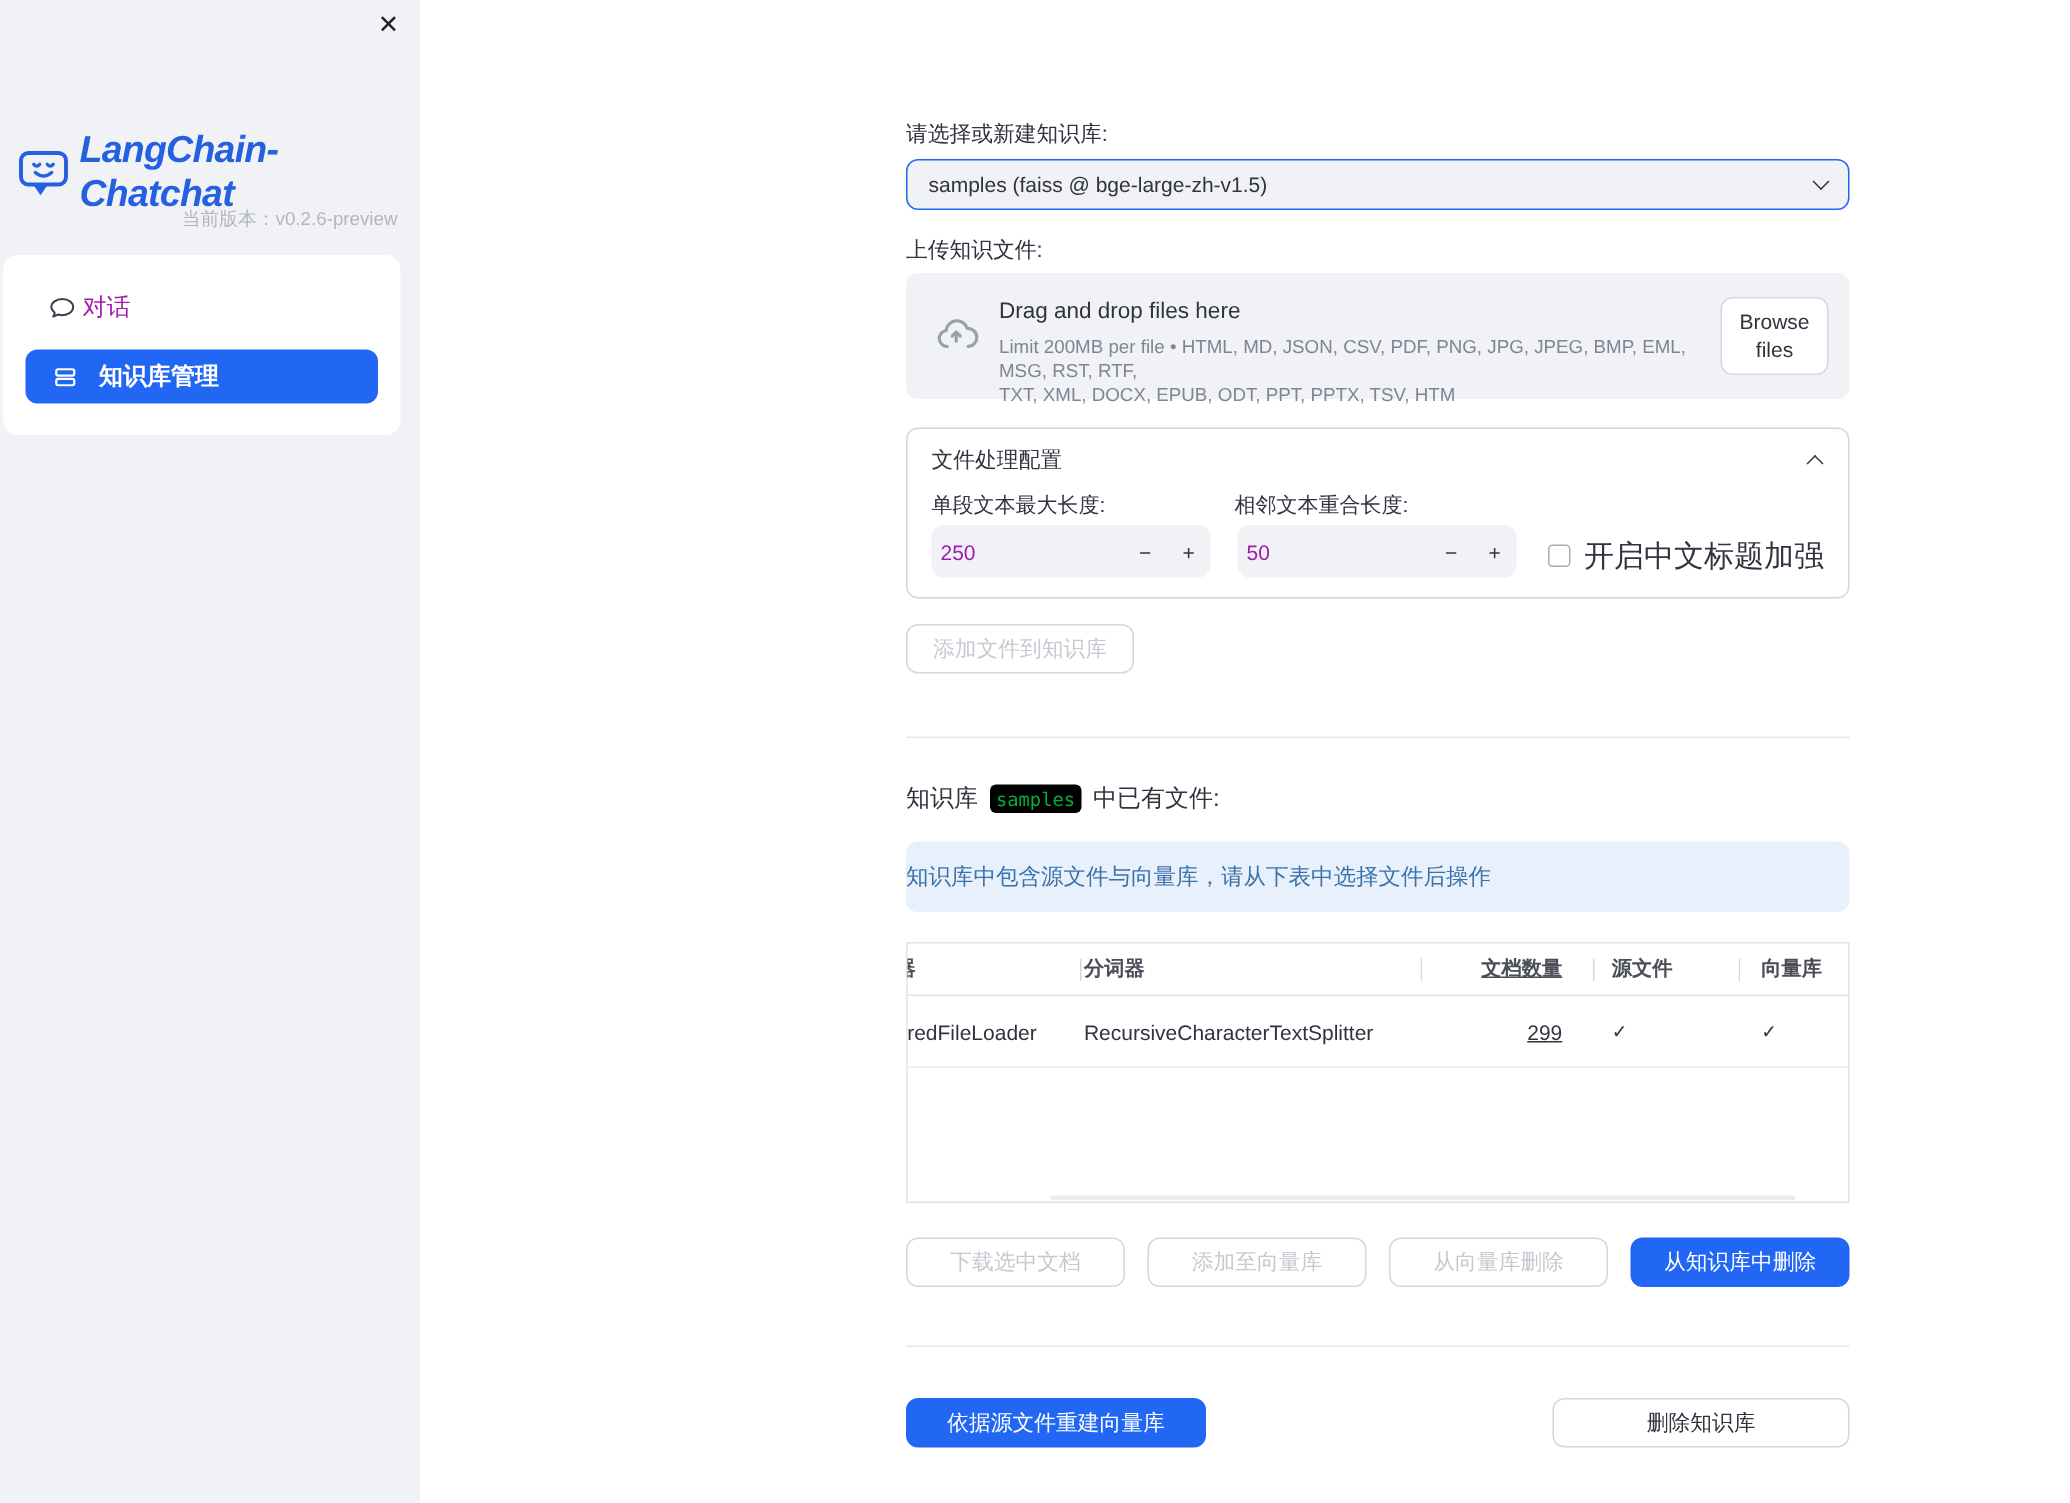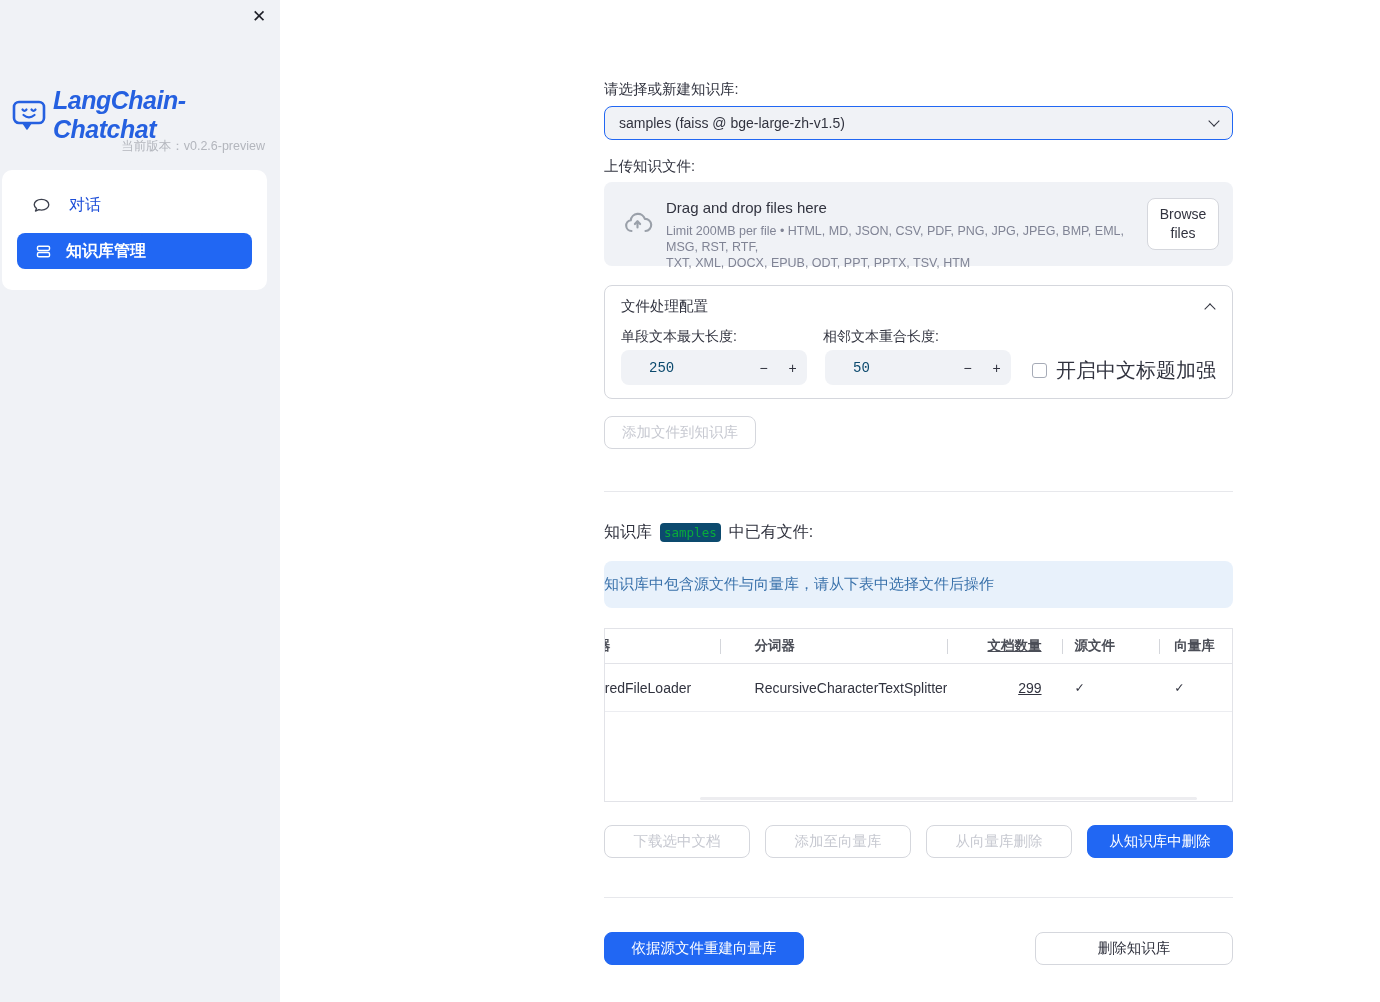--- a/index.html
+++ b/index.html
@@ -9,21 +9,21 @@
 
   
   .sidebar { position:absolute; left:0; top:0; width:280px; height:1002px; background:#f0f2f6; }
   .close-btn { position:absolute; left:248px; top:6px; width:22px; height:22px; font-size:17px;
     line-height:22px; text-align:center; color:#1d1f27; cursor:pointer; }
   .logo-row { position:absolute; left:12px; top:86px; display:flex; align-items:center; gap:7px; }
   .logo-word { font-size:25px; font-weight:700; font-style:italic; letter-spacing:-0.5px; color:#2560e0; }
   .version { position:absolute; right:15px; top:138px; font-size:12.5px; color:#b3b6bd; }
   .menu-card { position:absolute; left:2px; top:170px; width:265px; height:120px; background:#fff; border-radius:10px; }
   .menu-item { display:flex; align-items:center; height:36px; font-size:16px; cursor:pointer; }
-  .menu-item.inactive { margin:17px 15px 0; padding-left:15px; gap:18px; color:#1d4ed8; font-weight:500; }
+  .menu-item.inactive { margin:17px 15px 0; padding-left:15px; gap:4px; color:#a21caf; font-weight:500; }
   .menu-item.active { margin:10px 15px 0; padding-left:18px; gap:14px; background:var(--accent);
     border-radius:8px; color:#fff; font-weight:700; }
 
   
   .main-col { position:absolute; left:604px; top:0; width:629px; height:1002px; }
   .field-label { position:absolute; left:0; font-size:14.5px; color:#31333f; }
 
   .selectbox { position:absolute; left:0; top:106px; width:629px; height:34px; background:#f0f2f6;
     border:1px solid var(--accent); border-radius:8px; display:flex; align-items:center;
     padding:0 14px; font-size:14px; cursor:pointer; }
@@ -43,49 +43,49 @@
     font-family:inherit; }
 
   .expander { position:absolute; left:0; top:285px; width:629px; height:114px; border:1px solid #d5d7dd; border-radius:8px; }
   .exp-header { position:absolute; left:0; top:0; right:0; height:36px; cursor:pointer; }
   .exp-title { position:absolute; left:16px; top:11px; font-size:14.5px; }
   .exp-chev { position:absolute; right:18px; top:15px; }
   .exp-label { position:absolute; top:42px; font-size:14px; color:#31333f; }
   .num-input { position:absolute; top:64px; width:186px; height:35px; background:#f0f2f6; border-radius:8px;
     display:flex; align-items:center; overflow:hidden; }
   .num-input input { flex:1; min-width:0; border:none; background:transparent; font-size:14px;
-    color:#0c4a6e; padding-left:28px; font-family:Liberation Mono, monospace; outline:none; }
+    color:#a21caf; padding-left:6px; font-family:Liberation Sans, sans-serif; outline:none; }
   .step-btn { width:29px; height:35px; border:none; background:transparent; font-size:14px; color:#31333f;
     cursor:pointer; font-family:inherit; }
   .checkbox-row { position:absolute; left:427px; top:71px; display:flex; align-items:center; gap:9px; }
   .checkbox { width:15px; height:15px; border:1.5px solid #a6abb7; border-radius:3px; background:#fff; cursor:pointer; }
   .checkbox-label { font-size:20px; }
 
   .btn { border:1px solid #d5d7dd; border-radius:8px; background:#fff; font-size:14.5px; color:#31333f;
     font-family:inherit; cursor:pointer; }
   .btn.disabled { color:#c7c9d1; cursor:default; }
   .btn.primary { background:var(--accent); border-color:var(--accent); color:#fff; }
   .add-btn { position:absolute; left:0; top:416px; height:33px; padding:0 17px; }
 
   .divider { position:absolute; left:0; width:629px; height:1px; background:#e7e8ec; }
 
   .files-line { position:absolute; left:0; top:522px; font-size:16px; display:flex; align-items:center; gap:8px; }
   .code-chip { font-family:"DejaVu Sans Mono","Liberation Mono",monospace; font-size:12.5px; color:#09ab3b;
-    background:#0c4a6e; border-radius:4px; padding:2px 4px; }
+    background:#000000; border-radius:4px; padding:2px 4px; }
 
   .infobox { position:absolute; left:0; top:561px; width:629px; height:47px; background:#e8f1fb;
     border-radius:8px; display:flex; align-items:center; font-size:15px; color:#3a72ab; }
 
   .table { position:absolute; left:0; top:628px; width:629px; height:174px; border:1px solid #e2e3e8; background:#fff; }
   .thead { display:flex; height:35px; border-bottom:1px solid #e2e3e8; }
   .th { font-size:13.5px; font-weight:600; color:#4b4e57; display:flex; align-items:center; position:relative; overflow:hidden; }
   .th + .th::before { content:""; position:absolute; left:0; top:10px; height:15px; width:1px; background:#d4d6db; }
   .trow { display:flex; height:48px; border-bottom:1px solid #ecedf1; cursor:pointer; }
   .td { font-size:14px; color:#31333f; display:flex; align-items:center; overflow:hidden; }
-  .c0 { width:115px; } .c1 { width:228px; padding-left:35px; } .c2 { width:115px; justify-content:flex-end; padding-right:20px;text-decoration:underline; }
+  .c0 { width:115px; } .c1 { width:228px; padding-left:3px; } .c2 { width:115px; justify-content:flex-end; padding-right:20px;text-decoration:underline; }
   .c3 { width:98px; padding-left:13px; } .c4 { width:73px; padding-left:15px; }
   .th.c0, .td.c0 { padding-left:0; text-indent:-8px; white-space:nowrap; }
   .td.c3, .td.c4 { font-size:12.5px; }
   .hscroll { position:absolute; left:95px; right:35px; bottom:1px; height:3px; background:#ededf0; border-radius:2px; }
 
   .actions { position:absolute; left:0; top:825px; width:629px; display:flex; gap:15px; }
   .actions .btn { width:146px; height:33px; }
 
   .rebuild-btn { position:absolute; left:0; top:932px; width:200px; height:33px; }
   .delete-kb-btn { position:absolute; right:0; top:932px; width:198px; height:33px; }

